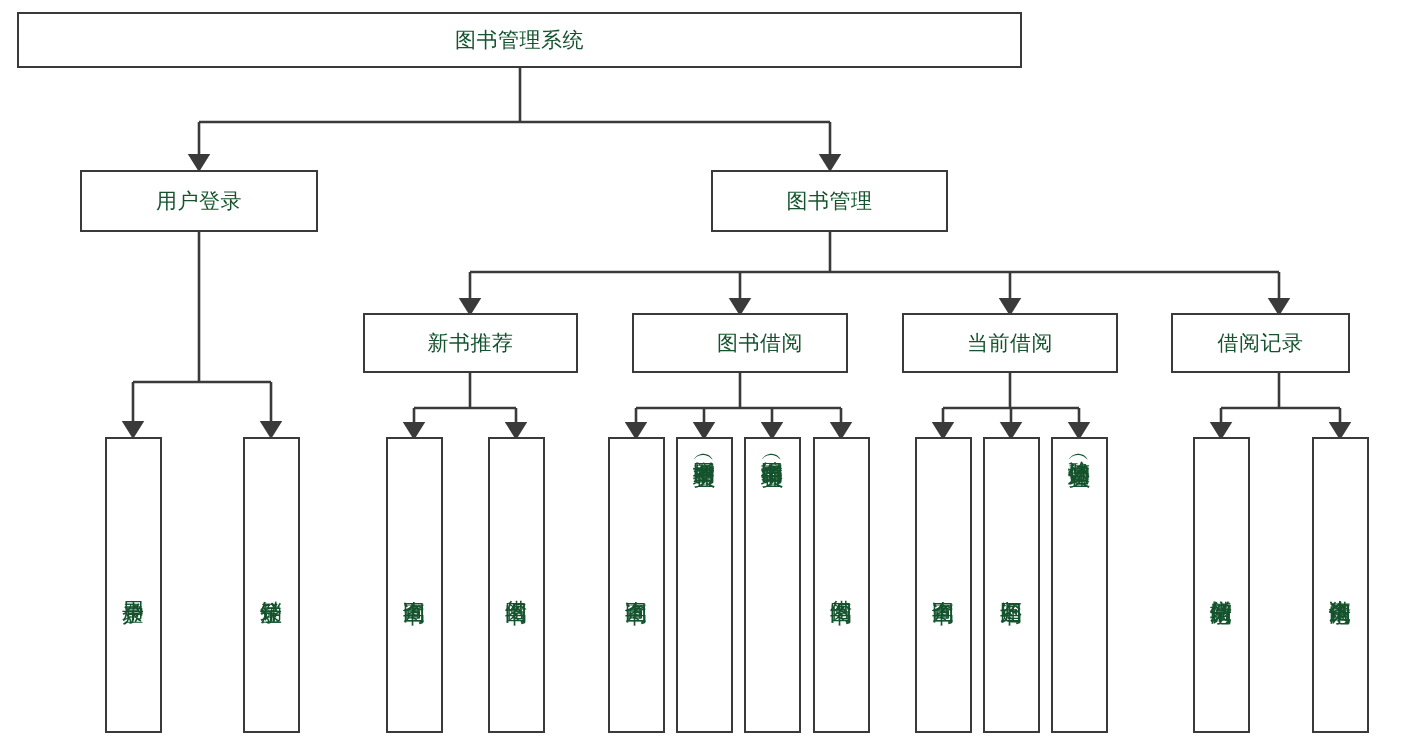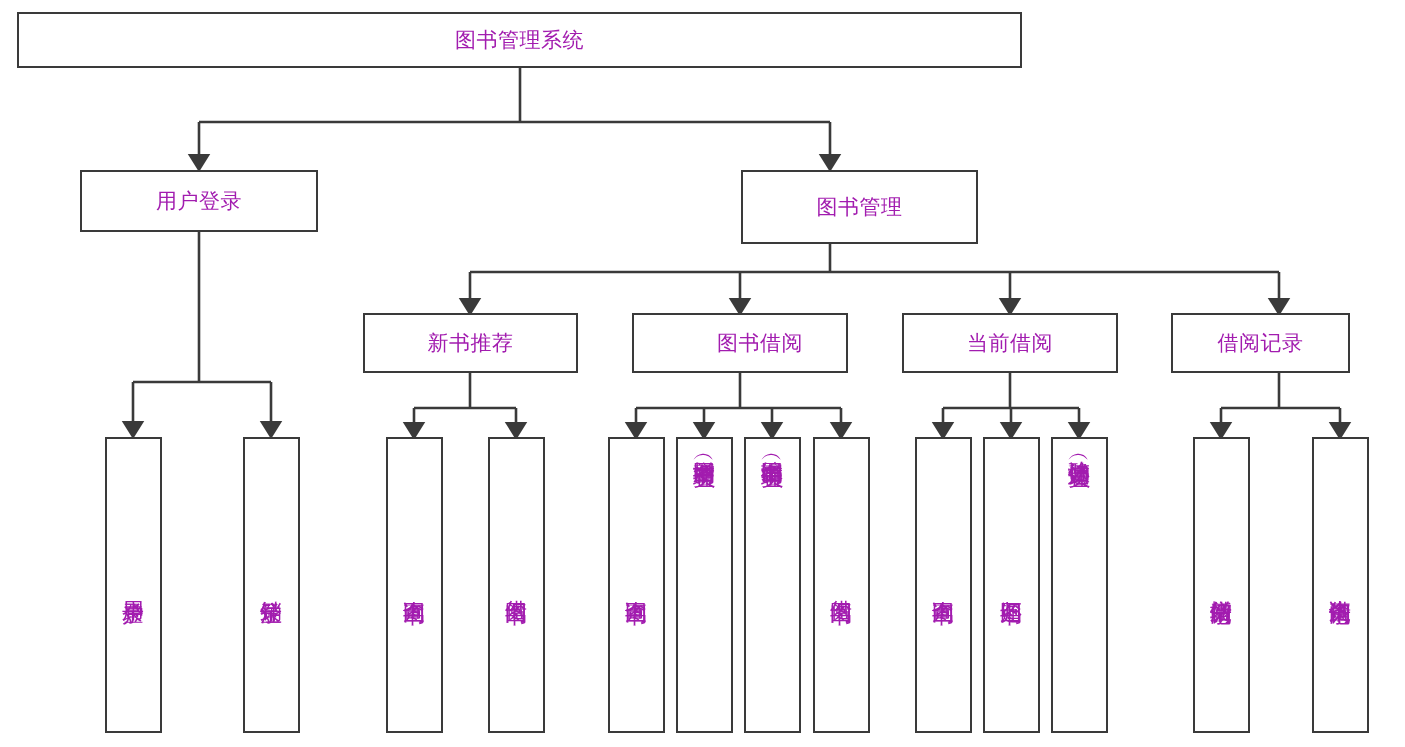--- a/index.html
+++ b/index.html
@@ -26,21 +26,21 @@
     pointer-events: none;
   }
   .node {
     position: absolute;
     box-sizing: border-box;
     background: #ffffff;
     border: 2px solid #3a3a3a;
     display: flex;
     align-items: center;
     justify-content: center;
-    color: #a21caf;
+    color: #14532d;
   }
   .node.horiz {
     writing-mode: horizontal-tb;
   }
   .node-label {
     display: block;
     text-align: center;
     line-height: 1.18;
     letter-spacing: 0.5px;
   }
@@ -130,21 +130,21 @@
     </g>
   </svg>
 
   <div class="node horiz" style="left:17px; top:12px; width:1005px; height:56px;">
     <span class="node-label">图书管理系统</span>
   </div>
 
   <div class="node horiz" style="left:80px; top:170px; width:238px; height:62px;">
     <span class="node-label">用户登录</span>
   </div>
-  <div class="node horiz" style="left:711px; top:170px; width:237px; height:74px;margin-left:30px;">
+  <div class="node horiz" style="left:711px; top:170px; width:237px; height:62px;">
     <span class="node-label">图书管理</span>
   </div>
 
   <div class="node horiz" style="left:363px; top:313px; width:215px; height:60px;">
     <span class="node-label">新书推荐</span>
   </div>
   <div class="node horiz" style="left:632px; top:313px; width:216px; height:60px;padding-left:40px;">
     <span class="node-label">图书借阅</span>
   </div>
   <div class="node horiz" style="left:902px; top:313px; width:216px; height:60px;">

